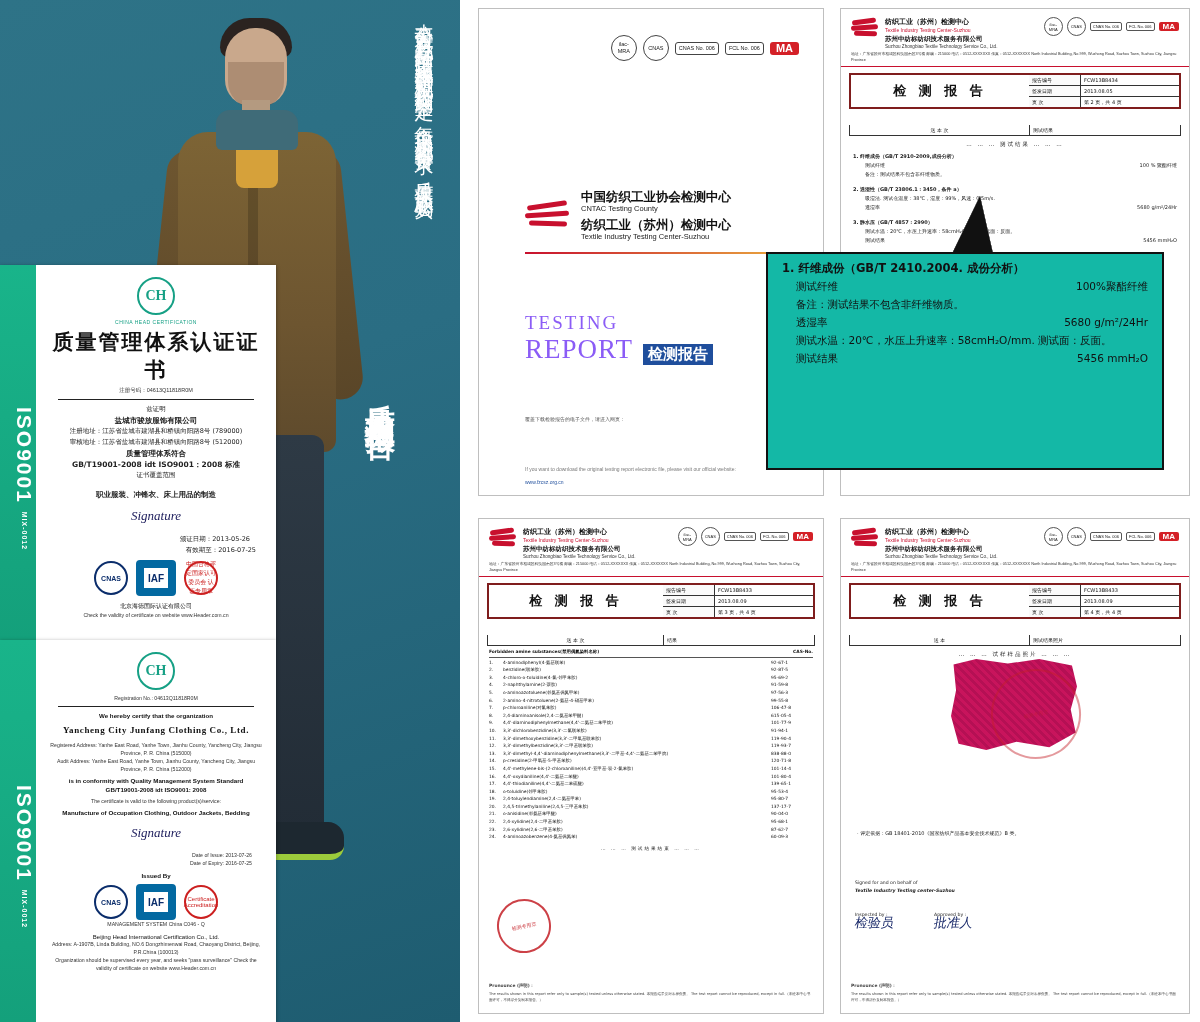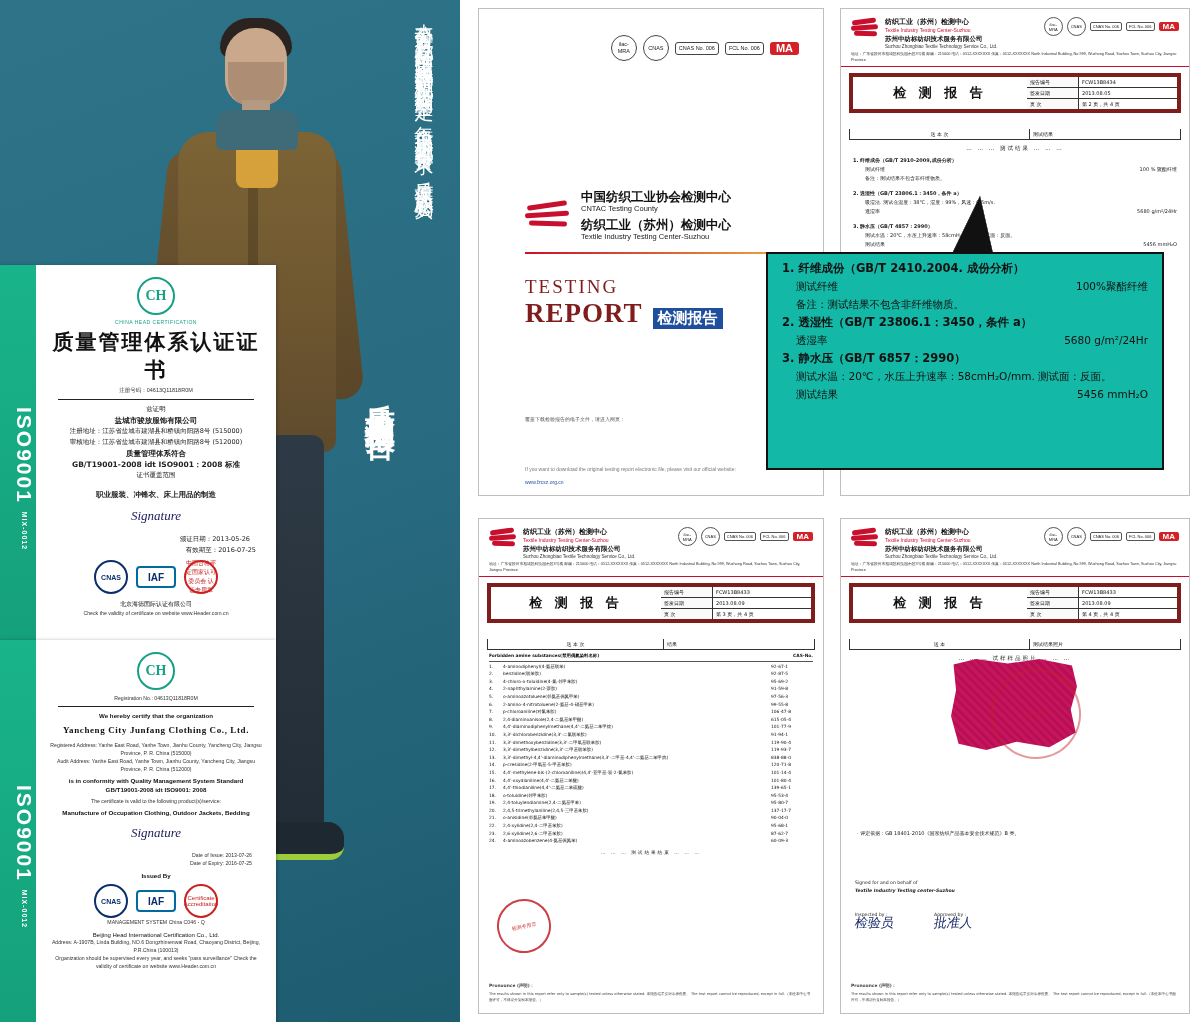--- a/index.html
+++ b/index.html
@@ -126,21 +126,21 @@
   .rule{height:1px;background:#222;margin:4px 10px;}
   .cert-line{font-size:6.5px;line-height:11px;color:#222;font-family:"DejaVu Sans",sans-serif;}
   .cert-line.b{font-weight:bold;font-size:7.5px;}
   .cert-sig{height:26px;margin:6px 0 2px;}
   .sig-script{font-family:"Liberation Serif",serif;font-style:italic;font-size:13px;color:#1a1a5a;
      transform:skewX(-12deg);}
   .badges{display:flex;justify-content:center;gap:8px;margin-top:4px;align-items:center;}
   .badge-o{width:34px;height:34px;border-radius:50%;border:2px solid #0b2d6b;
     font-size:7px;color:#0b2d6b;font-weight:bold;display:flex;align-items:center;
     justify-content:center;}
-  .badge-iaf{width:40px;height:22px;border:2px solid #0369a1;border-radius:4px;
+  .badge-iaf{width:40px;height:36px;border:8px solid #0369a1;border-radius:4px;
     font-size:10px;font-weight:bold;color:#0b2d6b;display:flex;align-items:center;justify-content:center;text-align:center;}
   .badge-red{width:34px;height:34px;border-radius:50%;border:2px solid #cc2020;
     color:#cc2020;font-size:6px;display:flex;align-items:center;justify-content:center;text-align:center;}
   .cert-foot{font-size:6px;margin-top:6px;color:#111;}
   .cert-title-en{font-size:12.5px;font-weight:bold;letter-spacing:.6px;
     font-family:"Liberation Serif",serif;line-height:15px;margin:4px 0 2px;}
   .tiny{font-size:5.2px;line-height:8px;color:#333;}
   .tiny.b{font-weight:bold;font-size:6.2px;color:#111;line-height:9px;}
 
   
@@ -157,41 +157,41 @@
   .mk{border:1px solid #444;border-radius:3px;font-size:5.5px;padding:2px 3px;text-align:center;line-height:7px;color:#222;}
   .mk.circle{border-radius:50%;width:26px;height:26px;display:flex;align-items:center;justify-content:center;}
   .mk.ma{background:#d42027;color:#fff;border:none;font-weight:bold;font-size:11px;padding:3px 6px;}
   .cover-logo-row{display:flex;align-items:center;gap:10px;margin:128px 0 0 46px;}
   .flame{width:46px;height:34px;position:relative;}
   .flame i{position:absolute;height:5px;border-radius:3px;background:#c8102e;display:block;}
   .cover-cn{font-size:12.5px;font-weight:bold;font-family:"DejaVu Sans",sans-serif;line-height:15px;}
   .cover-en{font-size:7.5px;color:#222;line-height:10px;}
   .cover-rule{height:2px;background:linear-gradient(90deg,#c8102e,#e8a33d);margin:10px 46px 0 46px;}
   .testing-row{margin:22px 0 0 46px;display:flex;align-items:flex-end;gap:10px;}
-  .testing-en{color:#7f1d1d;font-family:"Liberation Serif",serif;}
+  .testing-en{color:#8b5cf6;font-family:"Liberation Serif",serif;margin-top:36px;}
   .testing-en .t1{font-size:19px;letter-spacing:2px;}
-  .testing-en .t2{font-size:27px;font-weight:bold;letter-spacing:1px;}
+  .testing-en .t2{font-size:27px;font-weight:normal;letter-spacing:1px;}
   .testing-cn{background:#1f4e9c;color:#fff;font-size:15px;font-weight:bold;padding:2px 5px;
     font-family:"DejaVu Sans",sans-serif;line-height:17px;text-align:center;}
   .cover-note{position:absolute;left:46px;bottom:72px;font-size:5px;color:#555;line-height:8px;}
   .cover-note2{position:absolute;left:46px;bottom:22px;font-size:5px;color:#7a7a7a;line-height:8px;}
 
   
   .rep-head{display:flex;justify-content:space-between;align-items:flex-start;padding:8px 10px 2px;}
   .rep-head-left{display:flex;gap:6px;align-items:flex-start;}
   .rep-head-txt .cn1{font-size:7px;font-weight:bold;font-family:"DejaVu Sans",sans-serif;}
   .rep-head-txt .en1{font-size:5px;color:#c8102e;}
   .rep-head-txt .cn2{font-size:6.5px;font-weight:bold;font-family:"DejaVu Sans",sans-serif;margin-top:2px;}
   .rep-head-txt .en2{font-size:4.6px;color:#333;}
   .rep-marks{display:flex;gap:4px;align-items:center;}
   .mk-s{border:1px solid #555;border-radius:2px;font-size:4px;padding:1px 2px;line-height:5px;text-align:center;color:#222;}
   .mk-s.circ{border-radius:50%;width:19px;height:19px;display:flex;align-items:center;justify-content:center;}
   .mk-s.ma{background:#d42027;color:#fff;border:none;font-weight:bold;font-size:8px;padding:2px 4px;}
   .addr{font-size:3.8px;color:#333;padding:0 10px;line-height:6px;border-bottom:1px solid #c8102e;padding-bottom:3px;}
-  .rep-title-row{display:flex;margin:6px 8px 16px;border:4px solid #7f1d1d;}
+  .rep-title-row{display:flex;margin:6px 8px 16px;border:2px solid #7f1d1d;}
   .rep-title{flex:1;display:flex;align-items:center;justify-content:center;
     font-size:13px;font-weight:bold;letter-spacing:4px;font-family:"DejaVu Sans",sans-serif;}
   .rep-meta{width:150px;font-size:5px;}
   .rep-meta div{display:flex;border-bottom:1px solid #333;}
   .rep-meta div:last-child{border-bottom:none;}
   .rep-meta span{padding:2px 3px;font-family:"DejaVu Sans",sans-serif;}
   .rep-meta span.k{width:52px;border-right:1px solid #333;background:#fafafa;}
   .rep-sub{margin:0 8px;border:1px solid #333;border-top:none;display:flex;font-size:5px;}
   .rep-sub .k{width:calc(100% - 150px);text-align:center;padding:2px;border-right:1px solid #333;font-family:"DejaVu Sans",sans-serif;}
   .rep-sub .v{width:150px;padding:2px 3px;font-family:"DejaVu Sans",sans-serif;}
@@ -277,21 +277,21 @@
       <span class="code">MIX-0012</span>
     </div>
     <div class="cert-body">
       <div class="cert-logo"></div>
       <div class="cert-logo-sub">CHINA HEAD CERTIFICATION</div>
       <div class="cert-title-cn">质量管理体系认证证书</div>
       <div class="cert-regno">注册号码：04613Q11818R0M</div>
       <div class="rule"></div>
       <div class="cert-line">兹证明</div>
       <div class="cert-line b">盐城市骏放服饰有限公司</div>
-      <div class="cert-line">注册地址：江苏省盐城市建湖县和桥镇向阳路8号 (515000)</div>
+      <div class="cert-line">注册地址：江苏省盐城市建湖县和桥镇向阳路8号 (789000)</div>
       <div class="cert-line">审核地址：江苏省盐城市建湖县和桥镇向阳路8号 (512000)</div>
       <div class="cert-line b">质量管理体系符合</div>
       <div class="cert-line b">GB/T19001-2008 idt ISO9001：2008 标准</div>
       <div class="cert-line">证书覆盖范围</div>
       <div class="cert-line b" style="margin-top:8px">职业服装、冲锋衣、床上用品的制造</div>
       <div class="cert-sig"><span class="sig-script">Signature</span></div>
       <div class="cert-line" style="text-align:right;margin-right:14px">颁证日期：2013-05-26</div>
       <div class="cert-line" style="text-align:right;margin-right:8px">有效期至：2016-07-25</div>
       <div class="badges">
         <div class="badge-o">CNAS</div>
@@ -463,33 +463,25 @@
   <div class="c-item">
     <span>1.</span>
     <span>纤维成份（GB/T 2410.2004. 成份分析）</span>
   </div>
   <div class="c-line">
     <span>测试纤维</span>
     <span>100%聚酯纤维</span>
   </div>
   <div class="c-line one">备注：测试结果不包含非纤维物质。</div>
 
-  <div class="c-item">
-    <span>2.</span>
-    <span>透湿性（GB/T 23806.1：3450，条件 a）</span>
-  </div>
   <div class="c-line">
     <span>透湿率</span>
     <span>5680 g/m²/24Hr</span>
   </div>
 
-  <div class="c-item">
-    <span>3.</span>
-    <span>静水压（GB/T 6857：2990）</span>
-  </div>
   <div class="c-line one">测试水温：20℃，水压上升速率：58cmH₂O/mm. 测试面：反面。</div>
   <div class="c-line">
     <span>测试结果</span>
     <span>5456 mmH₂O</span>
   </div>
 </div>
 
 <div class="doc" id="doc-report2">
   <div class="rep-head">
     <div class="rep-head-left">

